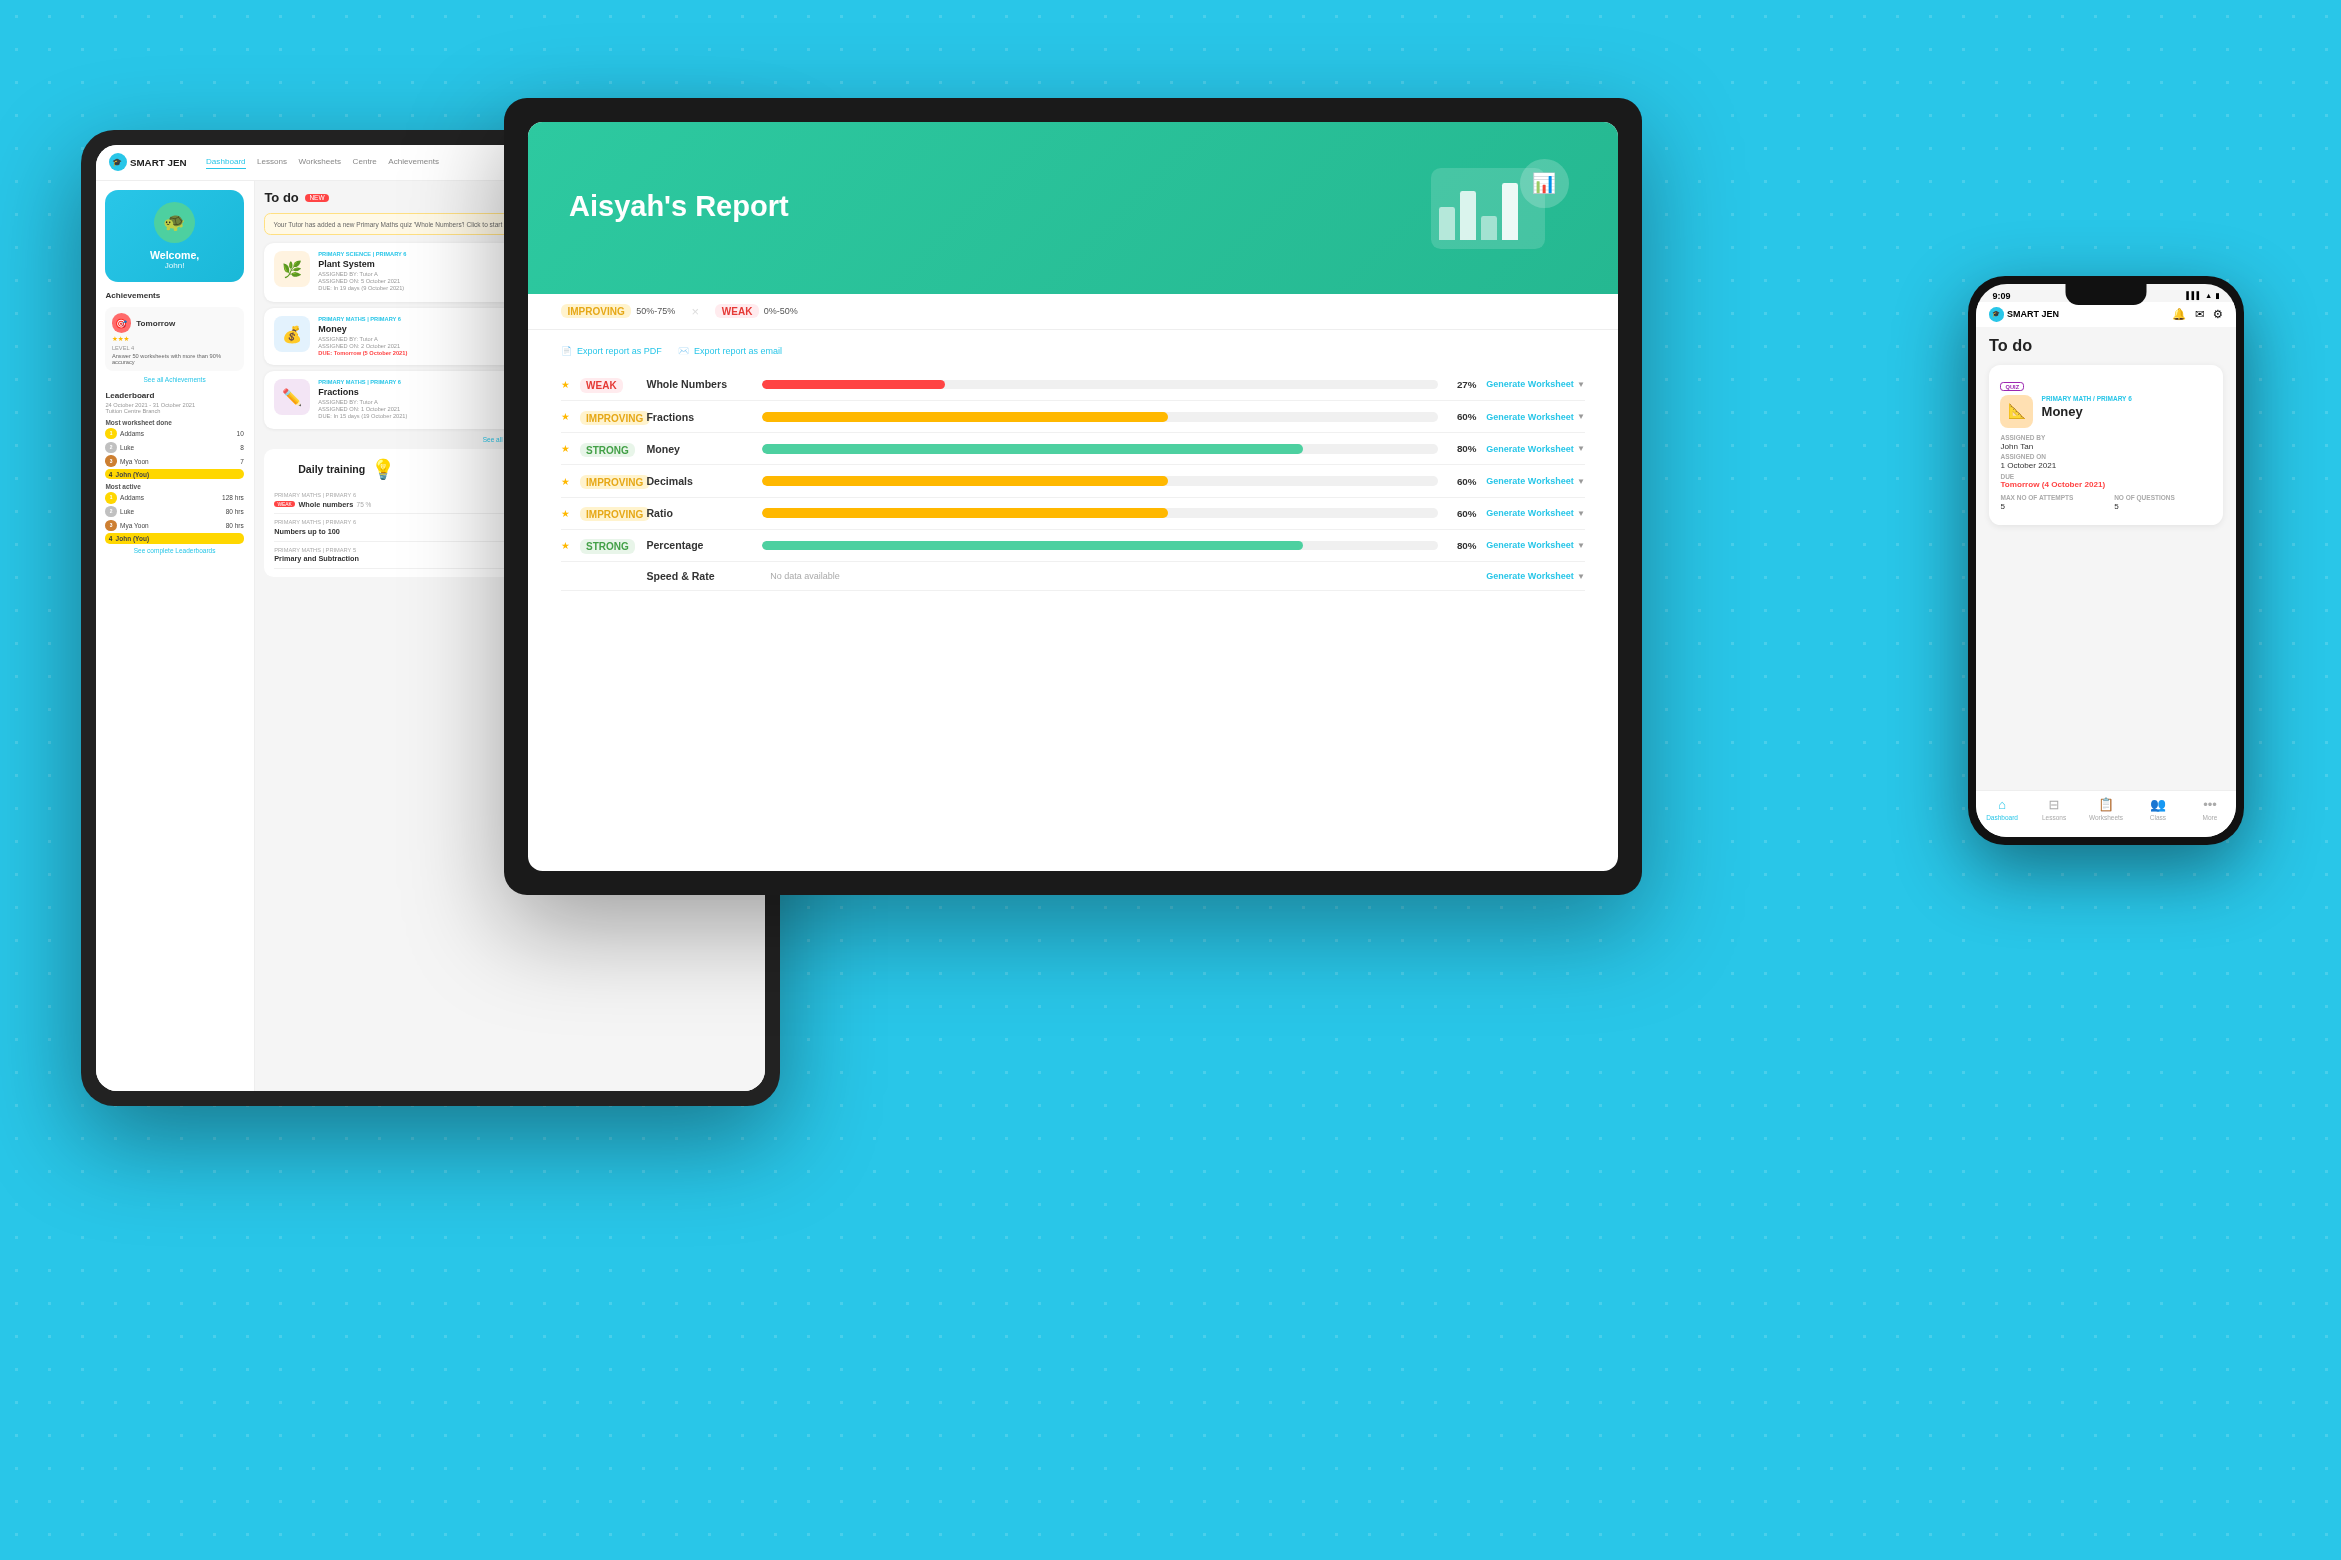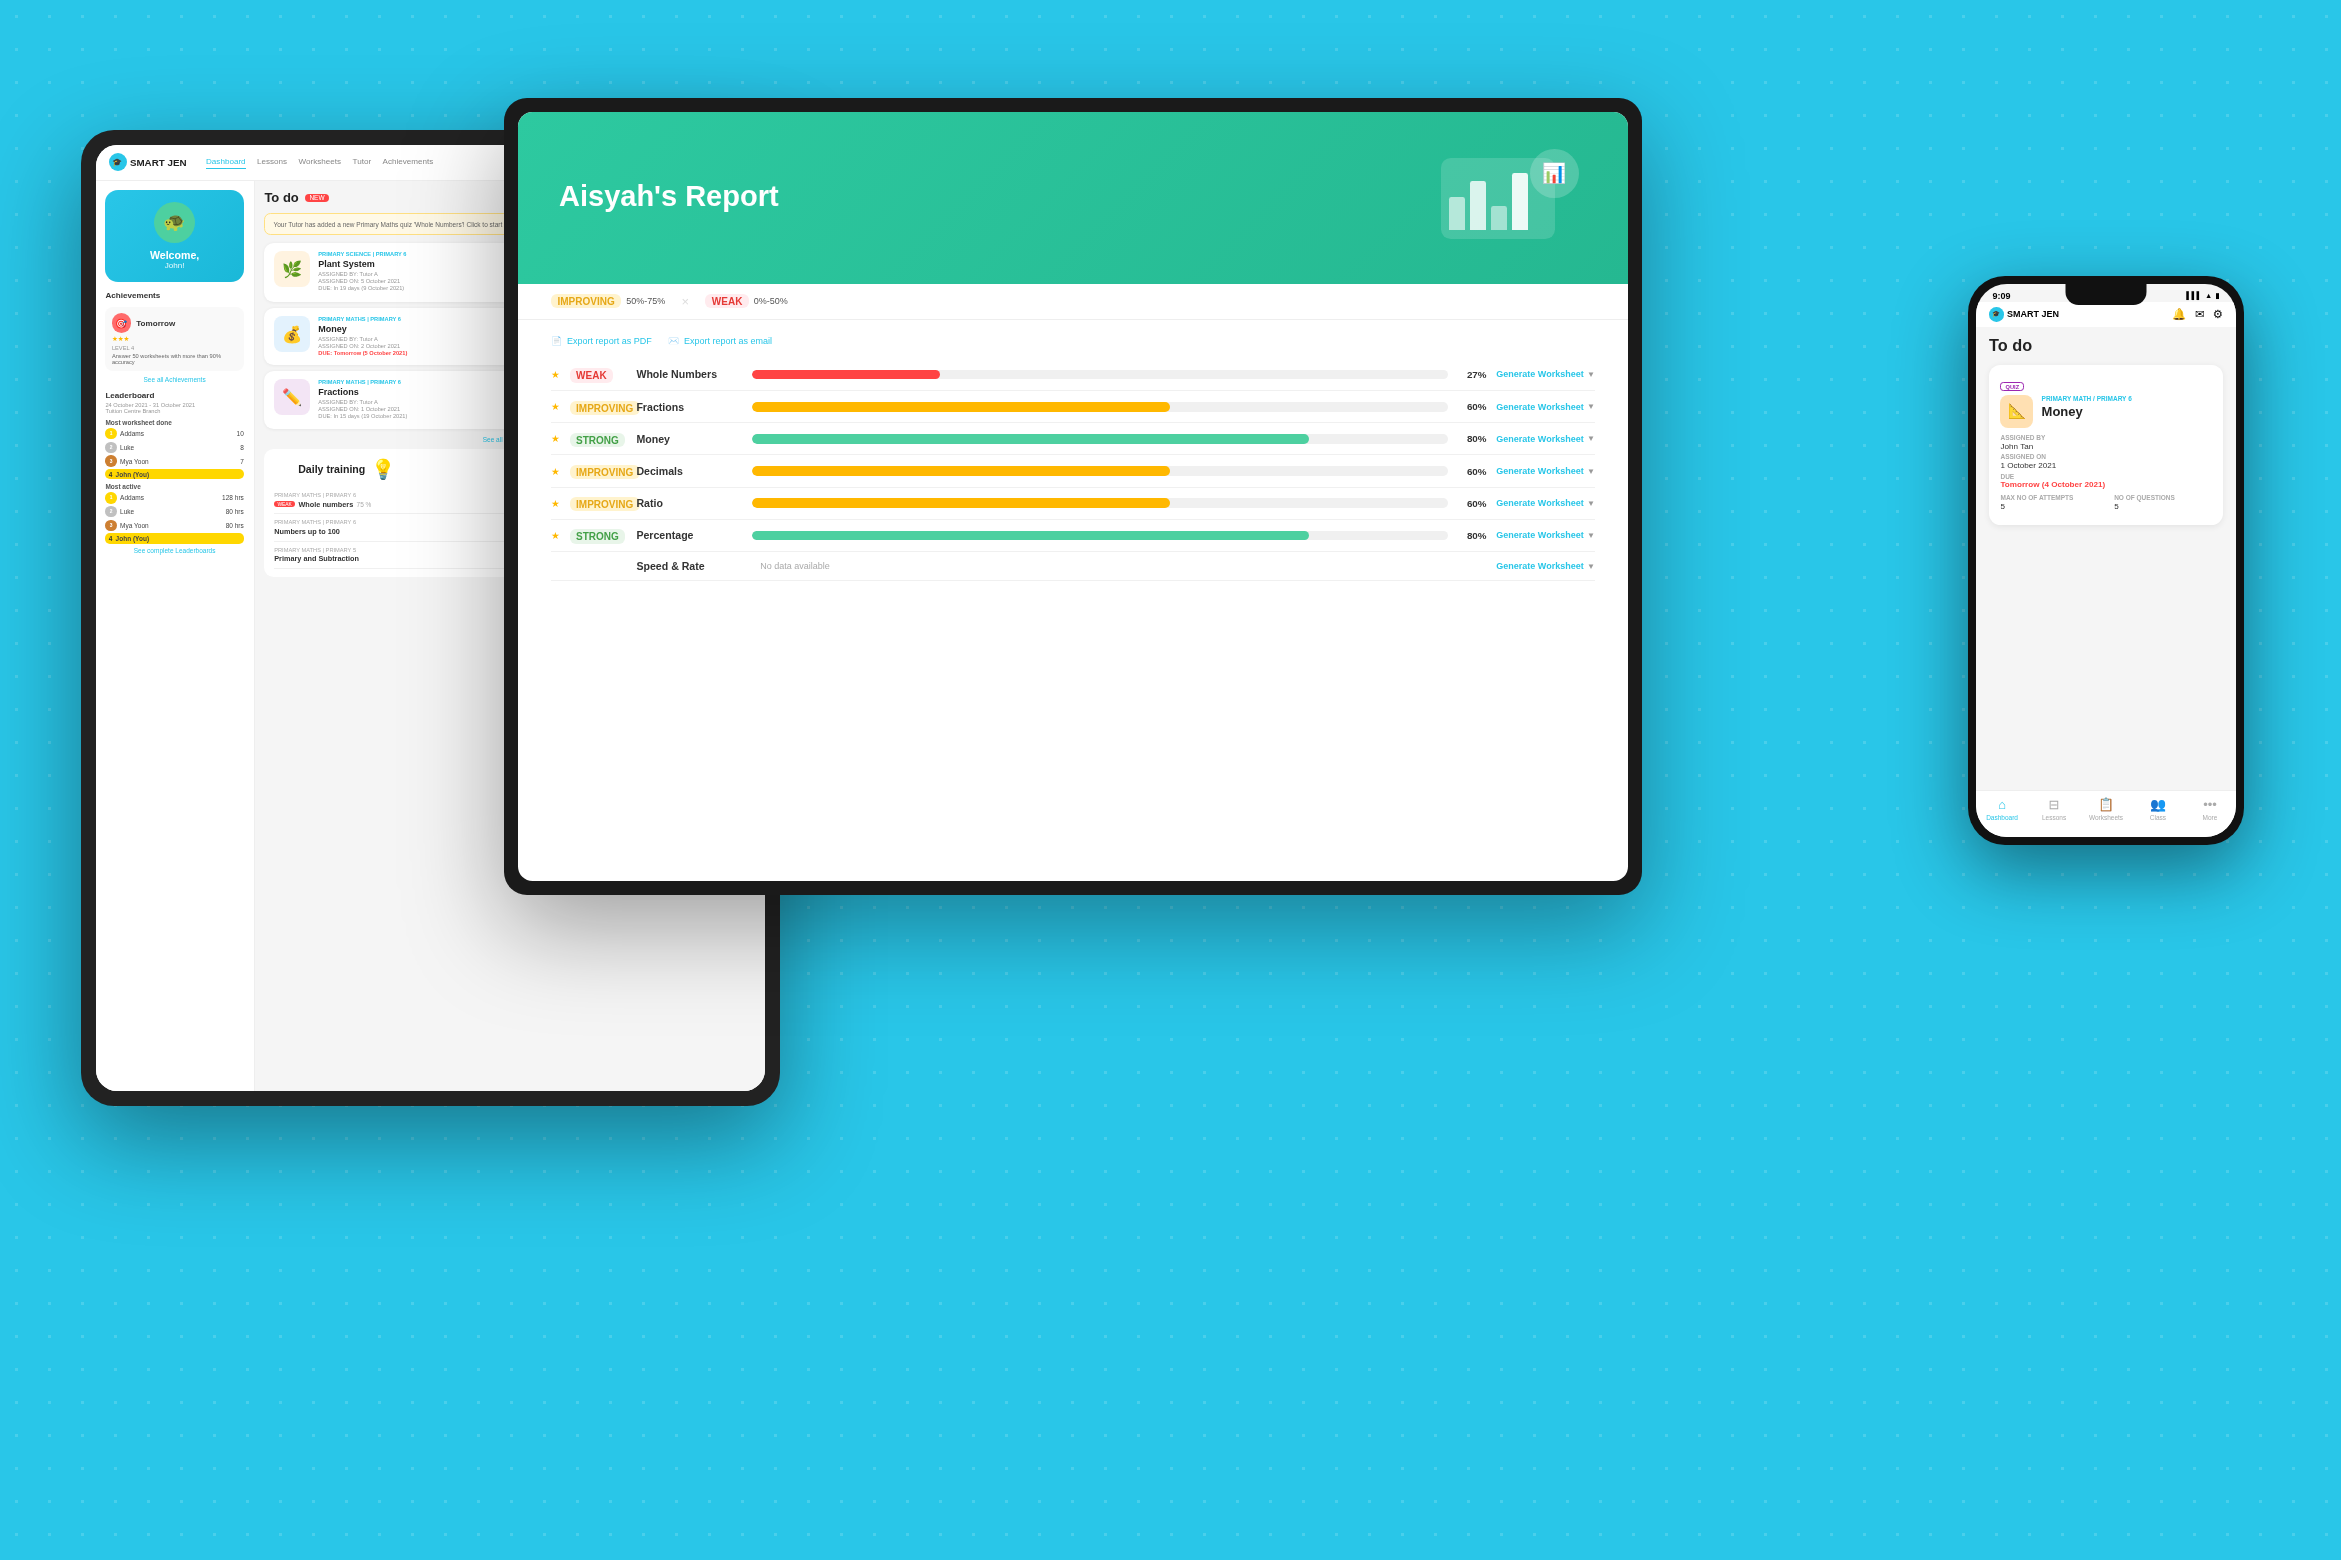--- a/index.html
+++ b/index.html
@@ -352,21 +352,21 @@
 
     
     .monitor {
       position: absolute;
       left: 504px;
       top: 98px;
       width: 1138px;
       height: 797px;
       background: #1a1a1a;
       border-radius: 23px;
-      padding: 14px;
+      padding: 24px;
       box-shadow: 0 33px 98px rgba(0,0,0,0.35);
     }
     .monitor-screen {
       width: 100%;
       height: 100%;
       background: #fff;
       border-radius: 14.6px;
       overflow: hidden;
     }
 
@@ -666,21 +666,21 @@
 
     <div class="tab-nav">
       <div class="tab-nav-logo">
         <div class="logo-icon">🎓</div>
         <span>SMART JEN</span>
       </div>
       <div class="tab-nav-items">
         <span class="tab-nav-item active">Dashboard</span>
         <span class="tab-nav-item">Lessons</span>
         <span class="tab-nav-item">Worksheets</span>
-        <span class="tab-nav-item">Tutor</span>
+        <span class="tab-nav-item">Centre</span>
         <span class="tab-nav-item">Achievements</span>
       </div>
       <div class="tab-nav-icons">
         <div class="tab-nav-icon-circle"></div>
         <div class="tab-nav-icon-circle"></div>
         <div class="tab-nav-icon-circle"></div>
       </div>
     </div>
 
     <div class="tablet-content">

